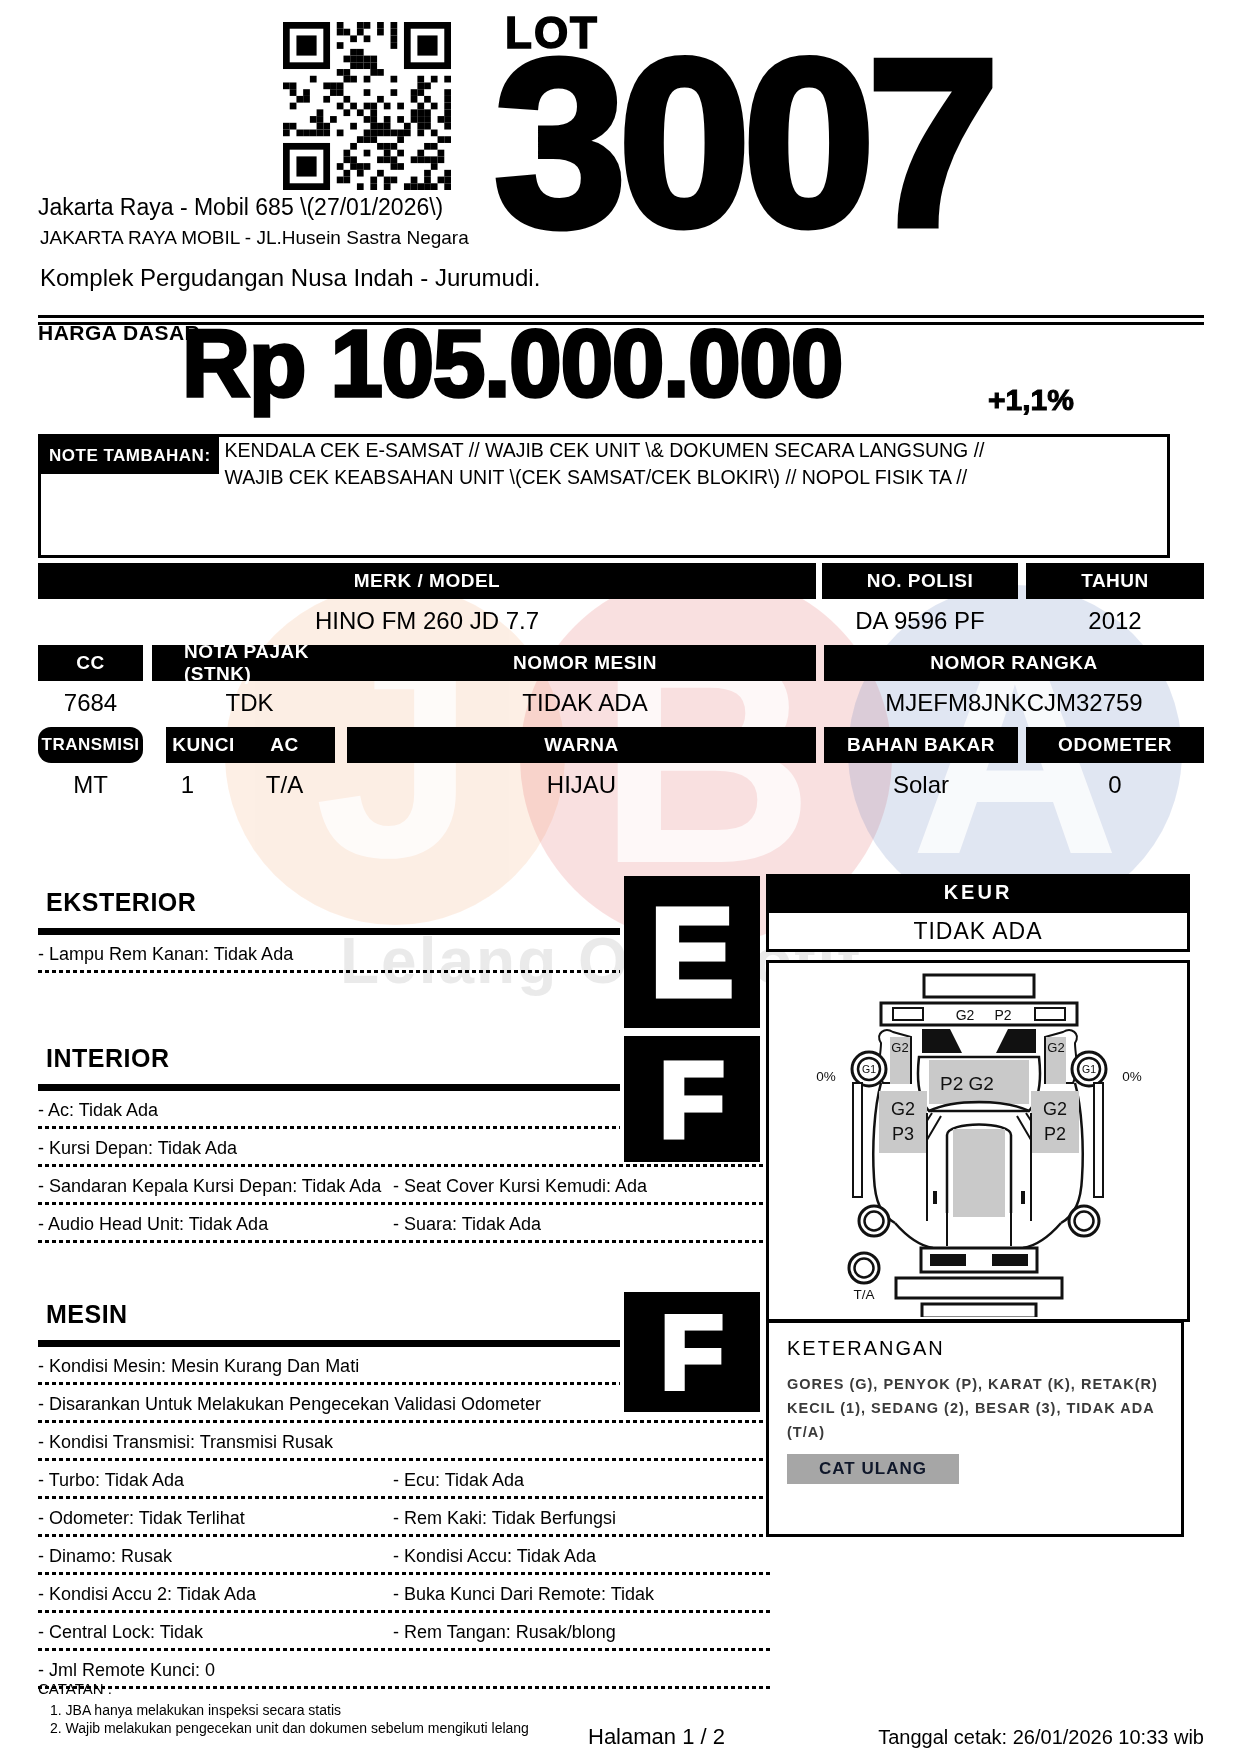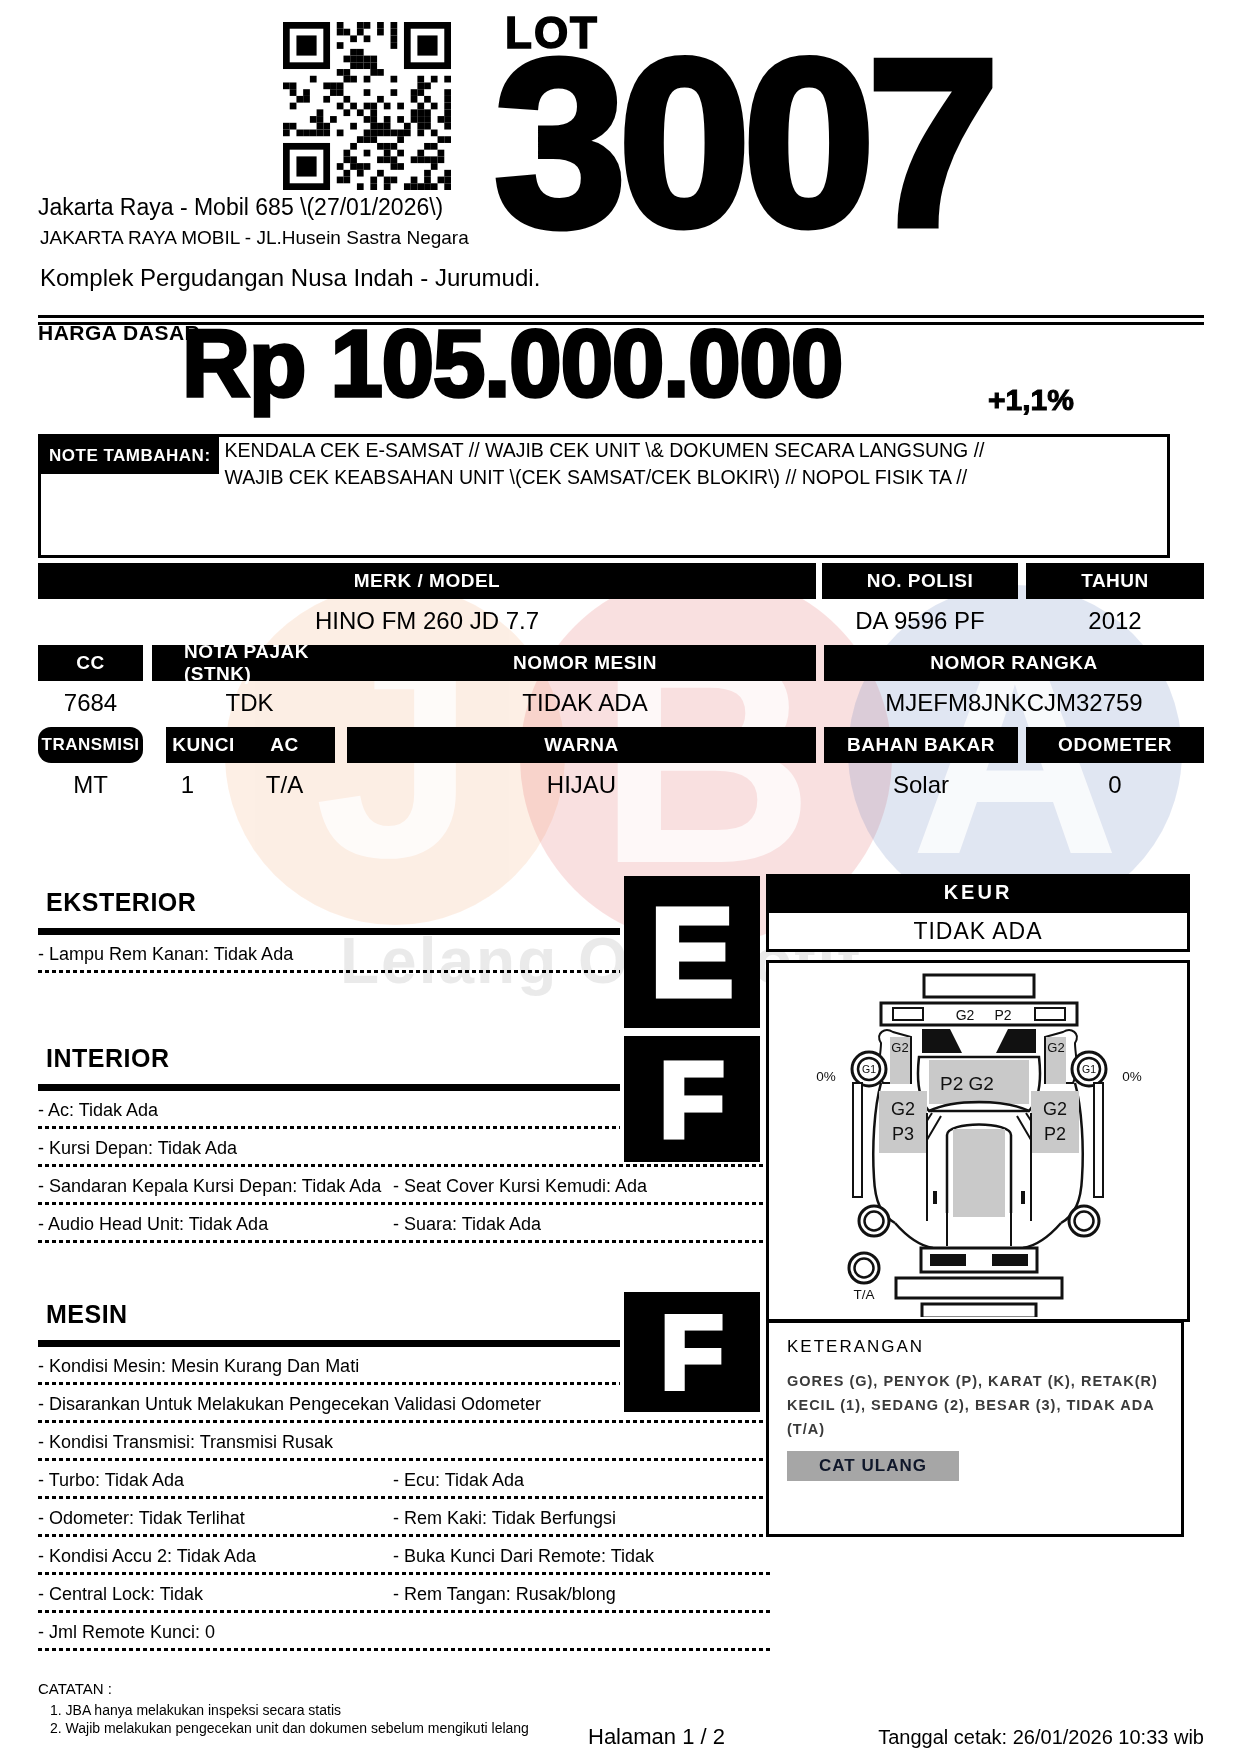--- a/index.html
+++ b/index.html
@@ -51,21 +51,21 @@
              display:flex;align-items:center;justify-content:center;font-weight:bold;
              -webkit-text-stroke:5px #fff;}
   
   .keur-bar{position:absolute;left:766px;top:874px;width:424px;height:36px;background:#000;color:#fff;
             font-weight:bold;font-size:20px;letter-spacing:3px;display:flex;align-items:center;justify-content:center;}
   .keur-value{position:absolute;left:766px;top:910px;width:418px;height:36px;border:3px solid #000;
               font-size:23px;font-weight:500;letter-spacing:1px;display:flex;align-items:center;justify-content:center;background:#fff;}
   .diagram-box{position:absolute;left:766px;top:960px;width:418px;height:356px;border:3px solid #000;background:#fff;}
   .ket-box{position:absolute;left:766px;top:1319px;width:418px;height:218px;border:3px solid #000;
            border-top-width:4px;background:#fff;padding:14px 18px;box-sizing:border-box;}
-  .ket-title{font-size:17px;letter-spacing:2px;margin-bottom:12px;}
+  .ket-title{font-size:20px;letter-spacing:2px;margin-bottom:12px;}
   .ket-line{font-size:14.5px;font-weight:bold;color:#3a3a3a;letter-spacing:1px;line-height:24px;}
   .ket-badge{margin-top:10px;width:172px;height:30px;background:#a6a6a6;color:#0f172a;font-weight:bold;
              font-size:17px;display:flex;align-items:center;justify-content:center;letter-spacing:1px;}
   
   .catatan{position:absolute;left:38px;top:1680px;font-size:15px;}
   .cat-item{position:absolute;left:50px;font-size:14px;}
   .page-num{position:absolute;left:588px;top:1724px;font-size:22px;}
   .print-date{position:absolute;right:36px;top:1726px;font-size:20px;}
   svg text{font-family:"Liberation Sans",sans-serif;}
 </style>
@@ -365,20 +365,24 @@
     </div>
     <div class="insp-row">
       <span class="row-text"><span class="col-l">- Turbo: Tidak Ada</span><span class="col-r">- Ecu: Tidak Ada</span></span>
       <div class="dots"></div>
     </div>
     <div class="insp-row">
       <span class="row-text"><span class="col-l">- Odometer: Tidak Terlihat</span><span class="col-r">- Rem Kaki: Tidak Berfungsi</span></span>
       <div class="dots"></div>
     </div>
     <div class="insp-row">
+      <span class="row-text"><span class="col-l">- Dinamo: Rusak</span><span class="col-r">- Kondisi Accu: Tidak Ada</span></span>
+      <div class="dots"></div>
+    </div>
+    <div class="insp-row">
       <span class="row-text"><span class="col-l">- Kondisi Accu 2: Tidak Ada</span><span class="col-r">- Buka Kunci Dari Remote: Tidak</span></span>
       <div class="dots"></div>
     </div>
     <div class="insp-row">
       <span class="row-text"><span class="col-l">- Central Lock: Tidak</span><span class="col-r">- Rem Tangan: Rusak/blong</span></span>
       <div class="dots"></div>
     </div>
     <div class="insp-row">
       <span class="row-text"><span class="col-l">- Jml Remote Kunci: 0</span></span>
       <div class="dots"></div>

